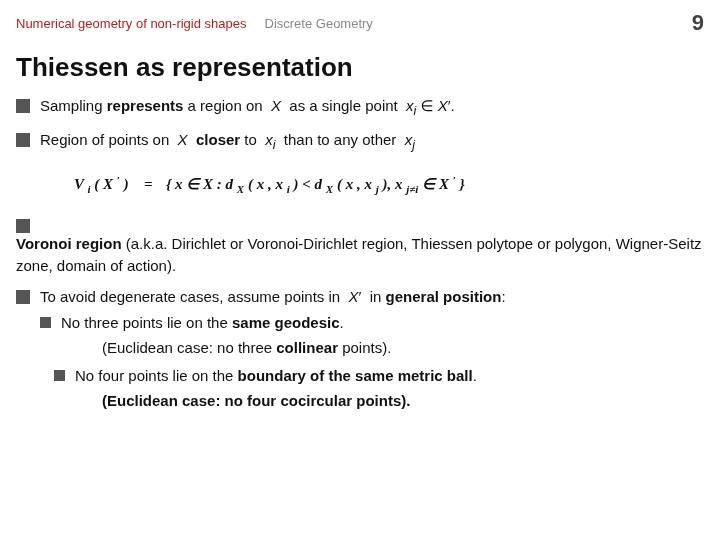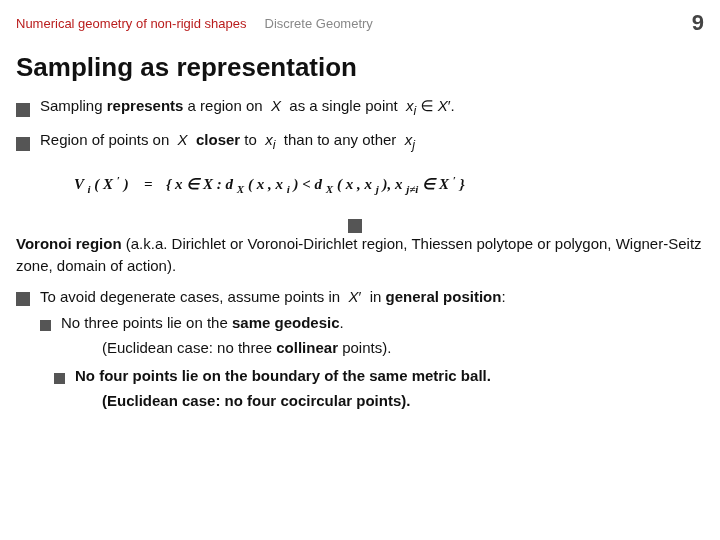--- a/index.html
+++ b/index.html
@@ -51,21 +51,21 @@
       padding: 10px 16px 12px 16px;
       color: #111;
     }
 
     .content {
       padding: 0 16px;
     }
 
     .bullet-item {
       display: flex;
-      align-items: center;
+      align-items: flex-start;
       margin-bottom: 8px;
       line-height: 1.5;
     }
 
     .bullet-icon {
       width: 14px;
       height: 14px;
       background: #555;
       margin-top: 4px;
       margin-right: 10px;
@@ -112,21 +112,21 @@
 <body>
 
 <div class="header">
   <div class="header-left-group">
     <span class="header-left">Numerical geometry of non-rigid shapes</span>
     <span class="header-center">Discrete Geometry</span>
   </div>
   <div class="header-right">9</div>
 </div>
 
-<div class="title">Sampling as representation</div>
+<div class="title">Thiessen as representation</div>
 
 <div class="content">
 
   <div class="bullet-item">
     <div class="bullet-icon"></div>
     <div class="bullet-text">
       Sampling <strong>represents</strong> a region on &nbsp;<em>X</em>&nbsp; as a single point &nbsp;<em>x<sub>i</sub></em> ∈ <em>X</em>′.
     </div>
   </div>
 
@@ -200,21 +200,21 @@
     <div class="bullet-item" style="margin-bottom:2px;">
       <div class="bullet-icon small"></div>
       <div class="bullet-text">
         No three points lie on the <strong>same geodesic</strong>.
       </div>
     </div>
     <div class="indent-text" style="margin-left:62px; margin-bottom:6px;">
       (Euclidean case: no three <strong>collinear</strong> points).
     </div>
 
-    <div class="bullet-item" style="margin-left:14px; margin-bottom:2px;font-weight:bold;">
+    <div class="bullet-item" style="margin-left:14px; margin-bottom:2px;">
       <div class="bullet-icon small"></div>
       <div class="bullet-text">
         No four points lie on the <strong>boundary of the same metric ball</strong>.
       </div>
     </div>
     <div class="indent-text" style="margin-left:62px; margin-bottom:6px;font-weight:bold;">
       (Euclidean case: no four <strong>cocircular</strong> points).
     </div>
 
   </div>

